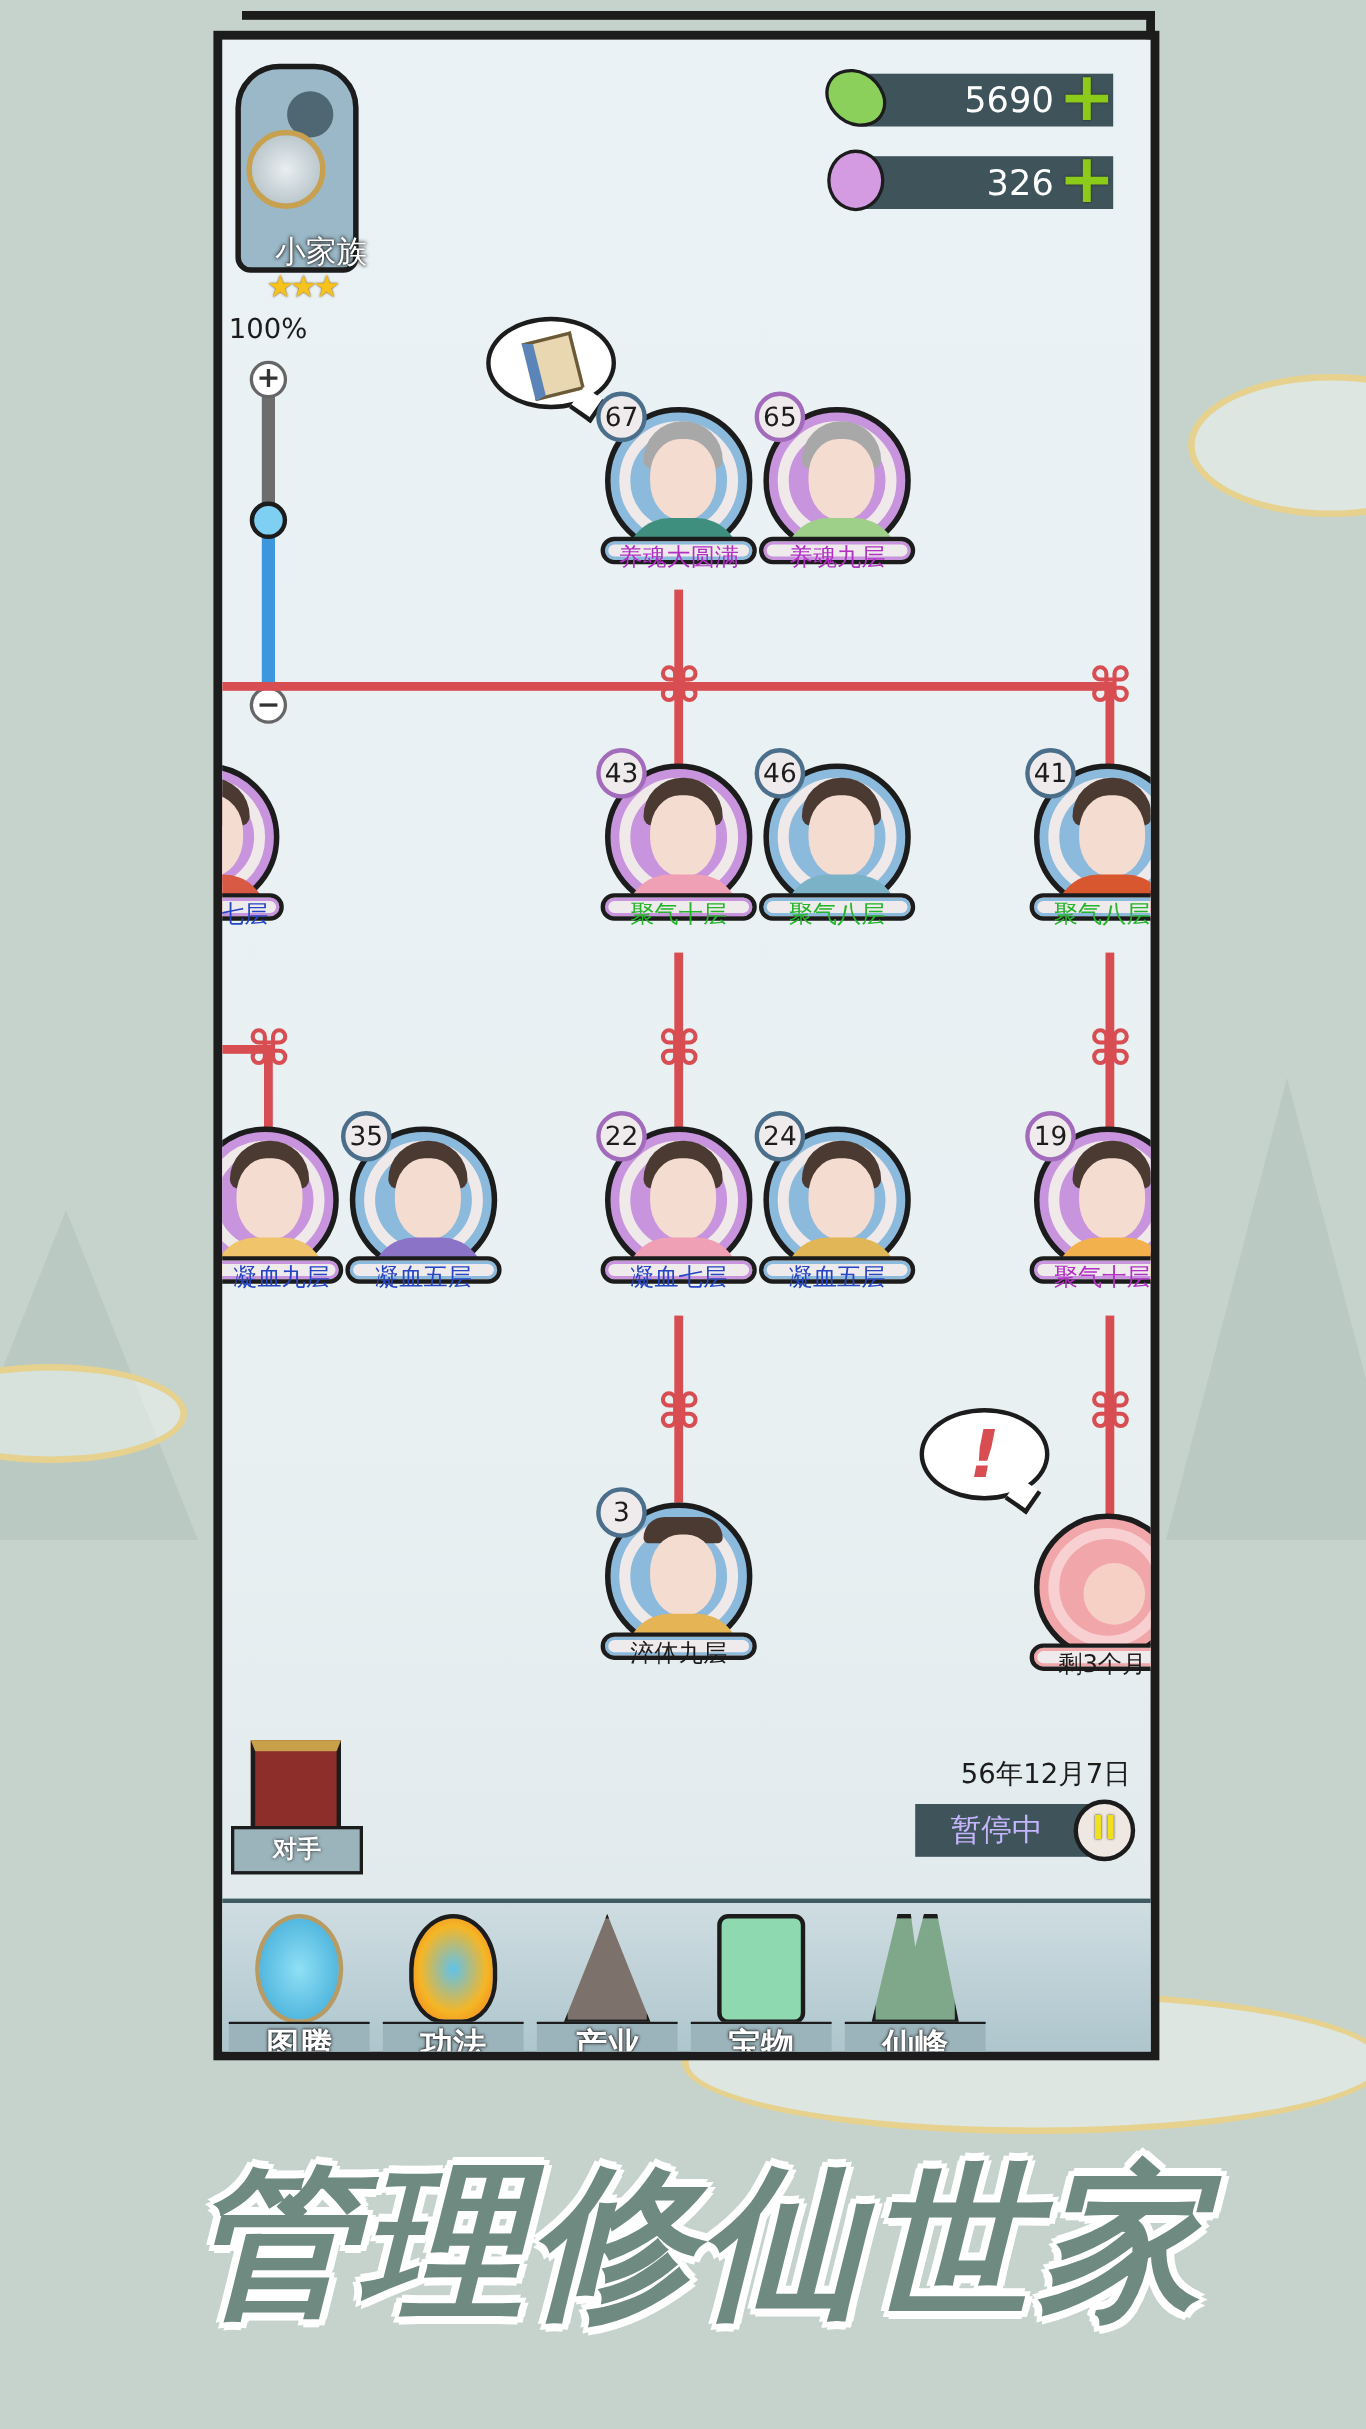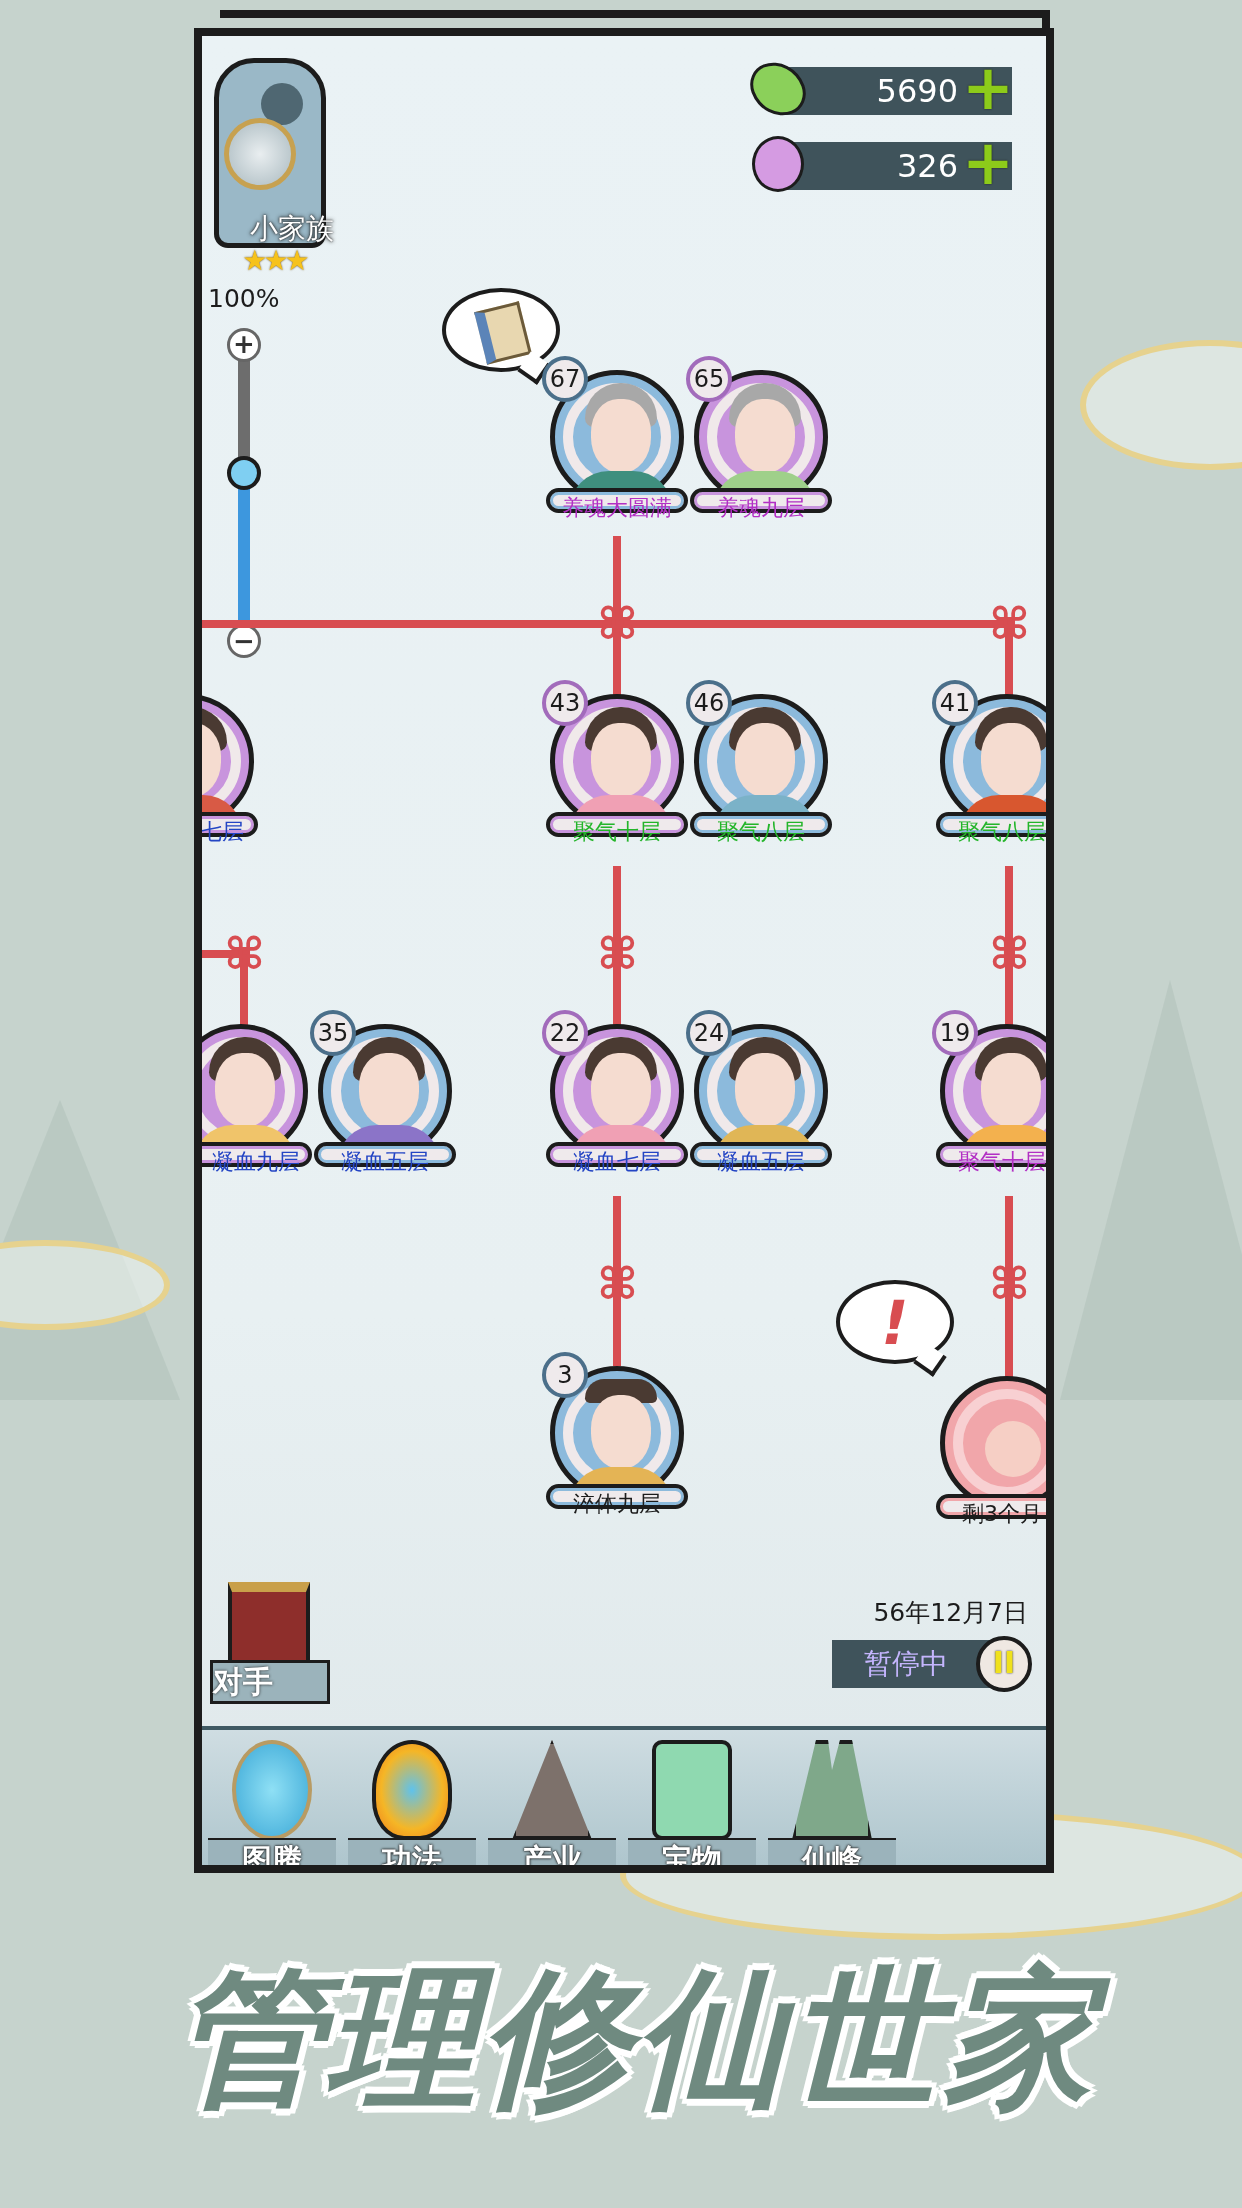--- a/index.html
+++ b/index.html
@@ -56,21 +56,21 @@
   .bubble-tail{position:absolute;width:24px;height:24px;background:#fff;border-right:4px solid #1c1c1c;border-bottom:4px solid #1c1c1c;transform:rotate(35deg)}
   .scroll{position:absolute;left:34px;top:14px;width:46px;height:54px;background:#e8d7b0;border:3px solid #6b5a3a;border-left:10px solid #5b84b8;transform:rotate(-14deg)}
   .exclaim{line-height:78px;font-size:60px;color:#d84d51;font-weight:bold;font-style:italic}
   
   .date{right:18px;top:1560px;font-size:25px;color:#1c1c1c}
   .pause{right:14px;top:1600px;width:200px;height:56px}
   .pause-bar{position:absolute;left:0;top:4px;width:160px;height:48px;background:#3f535b;color:#c4b5fd;font-size:28px;line-height:48px;padding-left:32px}
   .pause-btn{position:absolute;right:0;top:0;width:56px;height:56px;border-radius:50%;background:#efe8e2;border:4px solid #1c1c1c;text-align:center;line-height:46px;font-size:30px;color:#f0e11c;font-weight:bold;text-shadow:0 0 2px #1c1c1c}
   .rival{left:8px;top:1540px;width:120px;height:134px}
   .rival-gate{position:absolute;left:18px;top:6px;width:82px;height:96px;background:#8e2e2b;border:4px solid #1c1c1c;border-top:10px solid #c9a04a}
-  .rival-label{position:absolute;left:0;top:84px;width:120px;height:44px;background:#9bb3bb;border:3px solid #1c1c1c;color:#fff;font-size:30px;font-weight:bold;line-height:38px;text-shadow:0 0 3px #1c1c1c}
+  .rival-label{position:absolute;left:0;top:84px;width:120px;height:44px;background:#9bb3bb;border:3px solid #1c1c1c;color:#fff;font-size:22px;font-weight:bold;text-align:center;line-height:38px;text-shadow:0 0 3px #1c1c1c}
   .nav{position:absolute;left:0;top:1690px;width:860px;height:160px;background:linear-gradient(#cfdde2,#a9c2ca);border-top:4px solid #405a63}
   .nav-item{position:absolute;top:0;width:140px;height:160px}
   .nav-icon{position:absolute;left:30px;top:10px;width:80px;height:100px;border:4px solid #1c1c1c}
   .nav-label{position:absolute;left:6px;top:108px;width:128px;height:42px;background:#9bb3bb;border-top:2px solid #1c1c1c;border-bottom:2px solid #1c1c1c;color:#fff;font-size:30px;font-weight:bold;text-align:center;line-height:40px;text-shadow:0 0 3px #1c1c1c,0 0 2px #1c1c1c}
   .slogan{position:absolute;left:120px;top:1940px;width:1030px;text-align:center;font-family:"DejaVu Serif",serif;font-size:150px;font-weight:bold;color:#6f8a80;letter-spacing:4px;
     text-shadow:0 0 0 #fff,5px 5px 0 #fff,-5px -5px 0 #fff,5px -5px 0 #fff,-5px 5px 0 #fff,7px 0 0 #fff,-7px 0 0 #fff,0 7px 0 #fff,0 -7px 0 #fff;font-style:italic}
 </style>
 </head>
 <body>
 

